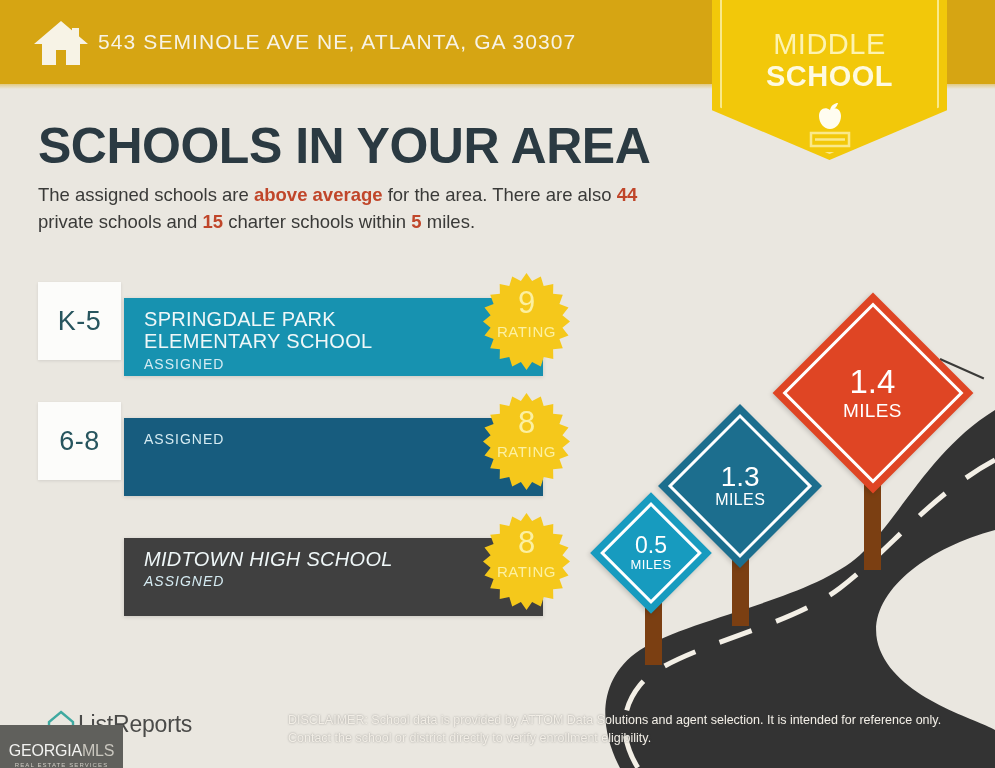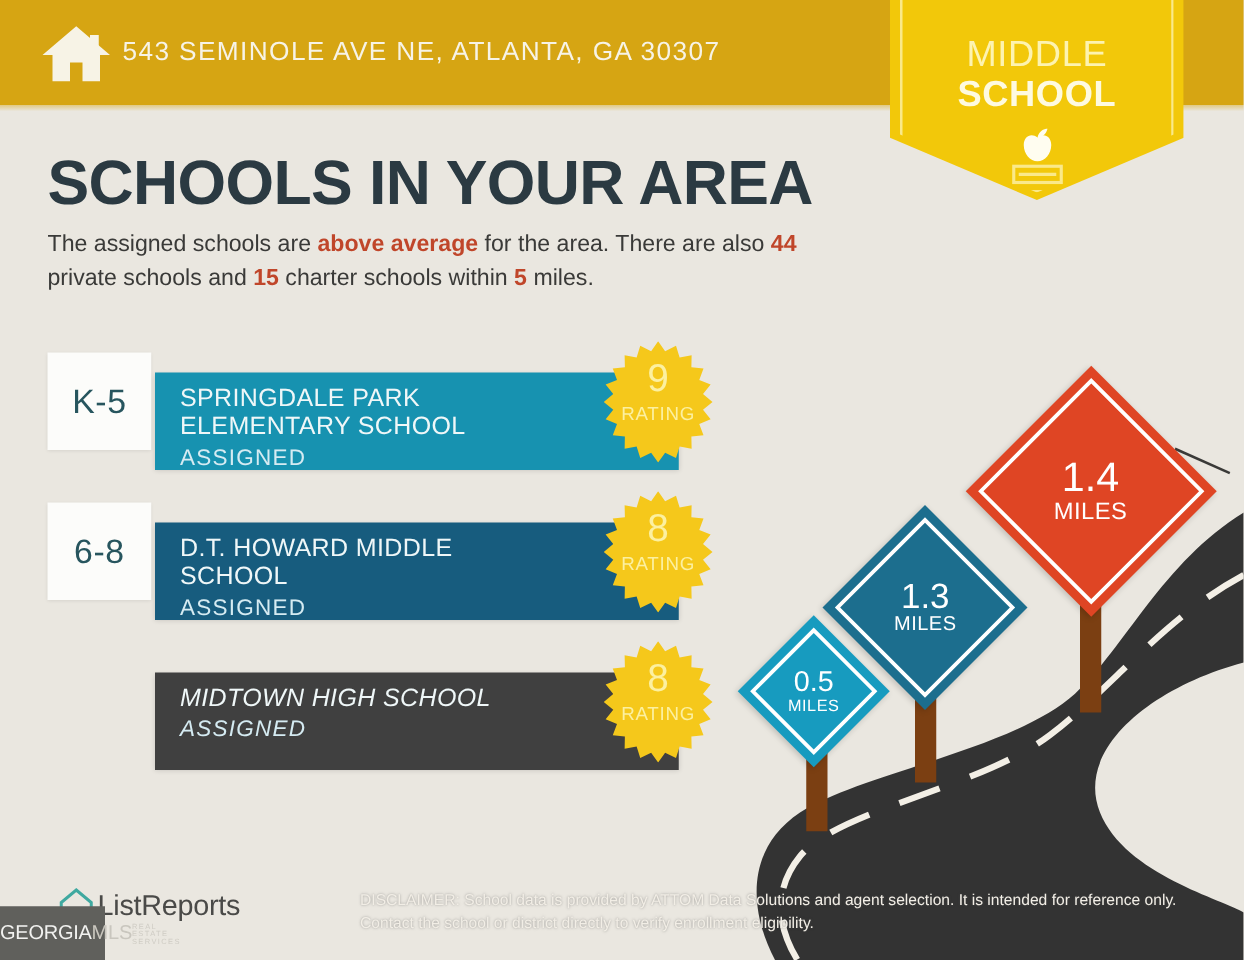--- a/index.html
+++ b/index.html
@@ -77,21 +77,21 @@
   .bar {
     position:absolute; left:86px; top:0; width:419px; height:78px;
     padding:10px 0 0 20px;
     box-shadow:0 1px 4px rgba(0,0,0,.14);
     margin-top:16px;
   }
   .school-name {
     font-size:20px; color:#EFF7F8; line-height:1.12;
     letter-spacing:.3px; max-width:290px;
   }
-  .assigned { font-size:18px; color:#D5EBF2; letter-spacing:1px; margin-top:3px; }
+  .assigned { font-size:14px; color:#D5EBF2; letter-spacing:1px; margin-top:3px; }
 
   
   .starburst {
     position:absolute; left:432px; top:-9px; width:113px; height:97px;
   }
   .starburst svg { display:block; width:113px; height:97px; }
   .rating-value {
     position:absolute; left:0; top:14px; width:113px; text-align:center;
     font-size:31px; color:#FCF0A0; line-height:1;
   }
@@ -149,23 +149,23 @@
     font-size:23px; color:#4A4A48; letter-spacing:-.2px;
   }
   #disclaimer {
     position:absolute; left:288px; top:711px; width:660px;
     font-size:12.5px; line-height:1.45; color:#F2EEE6;
     text-shadow:0 0 2px rgba(80,80,80,.55);
   }
   #disclaimer b { font-weight:normal; }
 
   #mls-watermark {
-    position:absolute; left:0; top:725px; width:84px; height:43px;
+    position:absolute; left:0; top:725px; width:123px; height:43px;
     background:#60605C;
-    display:flex; align-items:center; justify-content:flex-start;
+    display:flex; flex-direction:column; align-items:center; justify-content:flex-end;
   }
   #mls-line1 { font-size:16px; color:#F2F2F0; letter-spacing:-.2px; line-height:1; }
   #mls-line1 .mls-accent { color:#C9C6BE; }
   #mls-line2 { font-size:6px; color:#CFCCC4; letter-spacing:1.1px; margin-top:3px; }
 </style>
 </head>
 <body>
 
 <div id="header-band"></div>
 <div id="header-band-shadow"></div>
@@ -207,21 +207,20 @@
     <div class="rating-value">9</div>
     <div class="rating-word">RATING</div>
   </div>
 </div>
 
 <div class="school-row" id="school-row-1">
   <div class="grade-box">
     <span class="grade-label">6-8</span>
   </div>
   <div class="bar" style="background: rgb(23, 92, 126);">
-    <div class="school-name">D.T. HOWARD MIDDLE SCHOOL</div>
     <div class="assigned">ASSIGNED</div>
   </div>
   <div class="starburst">
     <svg viewBox="0 0 113 97">
       <polygon points="56.5,0 62.1,7.9 70.8,3.6 73.7,12.9 83.3,11.1 83.1,20.8 92.8,21.8 89.4,30.9 98.5,34.6 92.4,42.2 100,48.5 92.4,54.8 98.5,62.4 89.4,66.1 92.8,75.2 83.1,76.2 83.3,85.9 73.7,84.1 70.8,93.4 62.1,89.1 56.5,97 50.9,89.1 42.2,93.4 39.3,84.1 29.7,85.9 29.9,76.2 20.2,75.2 23.6,66.1 14.5,62.4 20.6,54.8 13,48.5 20.6,42.2 14.5,34.6 23.6,30.9 20.2,21.8 29.9,20.8 29.7,11.1 39.3,12.9 42.2,3.6 50.9,7.9" fill="#F5C81B"></polygon>
     </svg>
     <div class="rating-value">8</div>
     <div class="rating-word">RATING</div>
   </div>
 </div>

